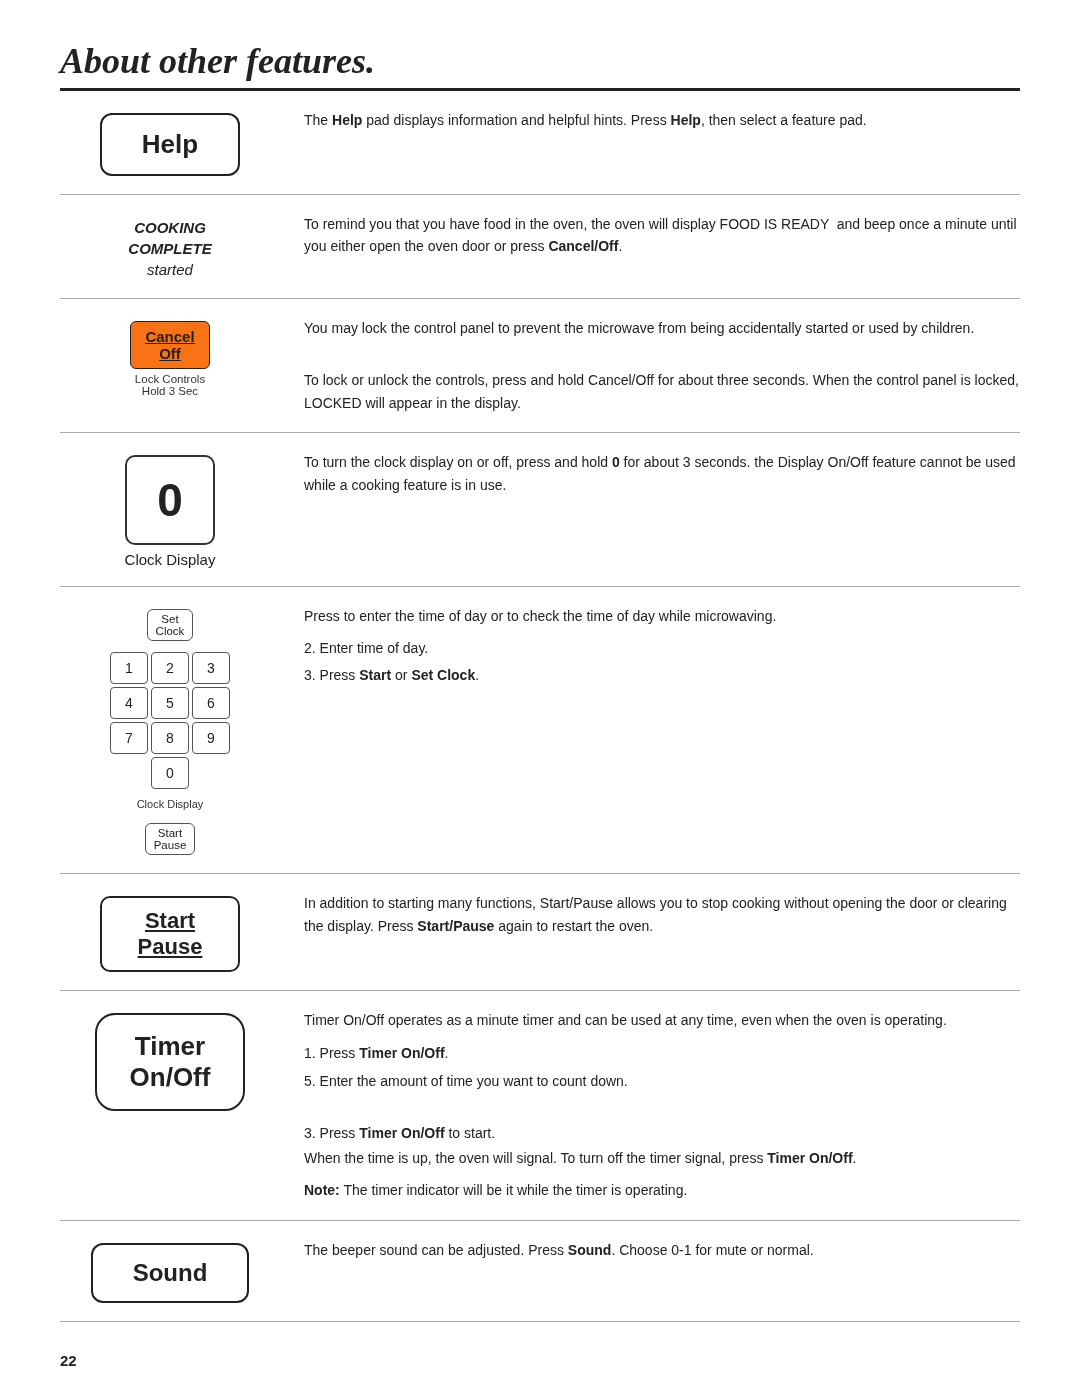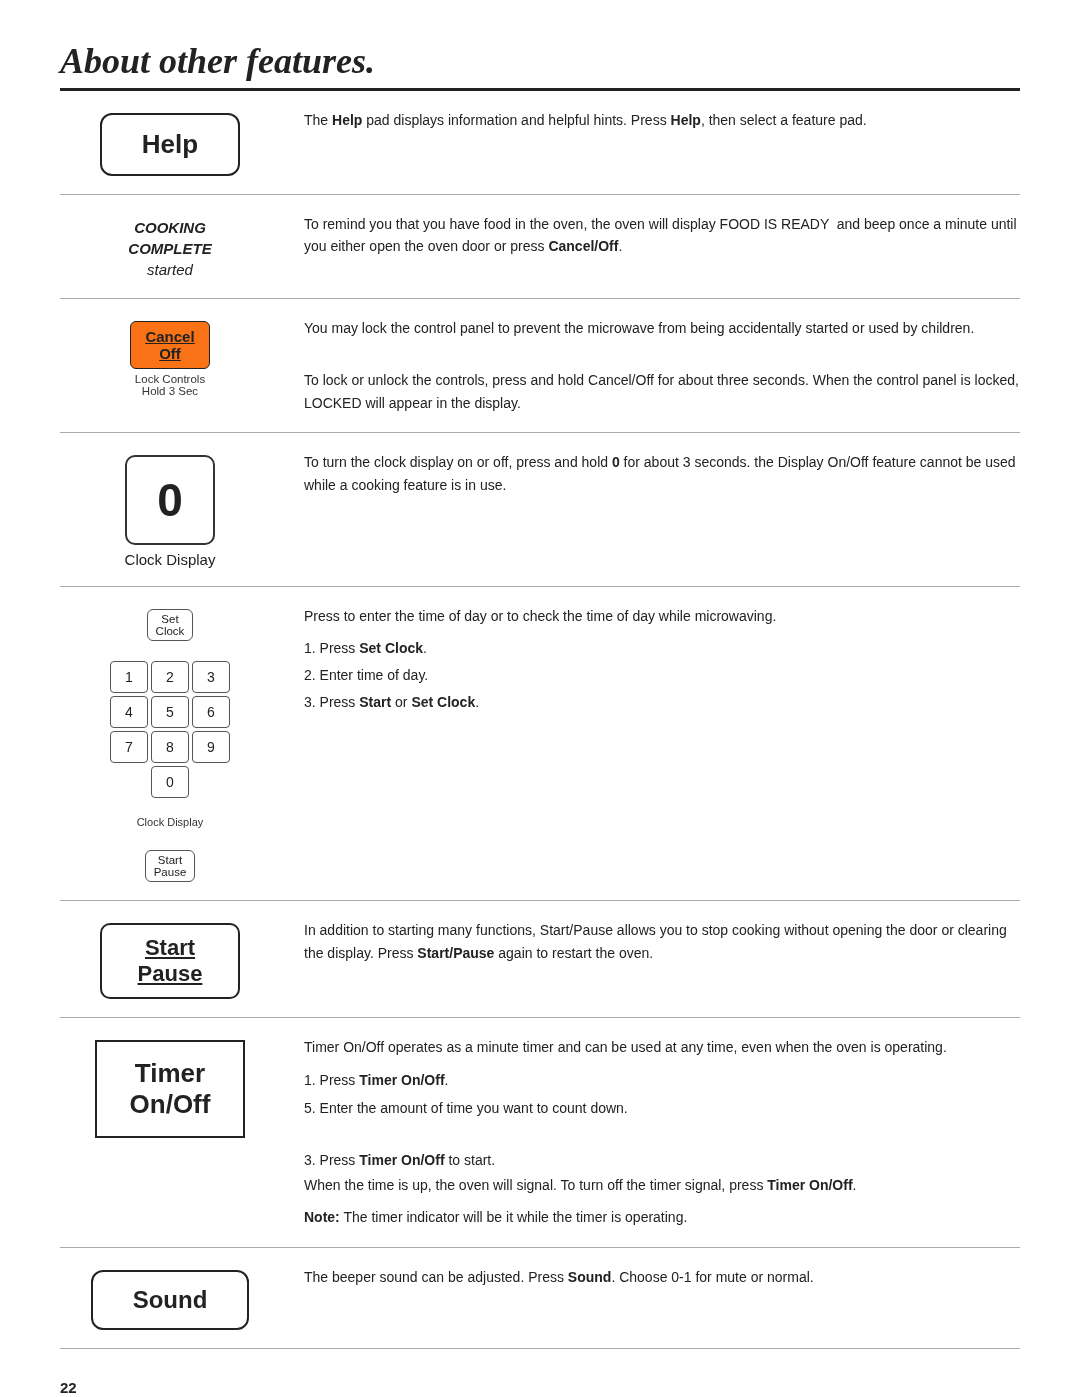--- a/index.html
+++ b/index.html
@@ -113,21 +113,21 @@
     }
     .clock-display-text {
       font-size: 15px;
       text-align: center;
     }
     
     .clock-keypad-wrap {
       display: flex;
       flex-direction: column;
       align-items: center;
-      gap: 14px;
+      gap: 5px;
     }
     .set-clock-btn {
       border: 1.5px solid #555;
       border-radius: 6px;
       padding: 3px 8px;
       font-size: 11.5px;
       background: #fff;
       text-align: center;
     }
     .keypad {
@@ -173,21 +173,21 @@
       font-size: 22px;
       font-weight: bold;
       background: #fff;
       text-align: center;
       min-width: 140px;
       text-decoration: underline;
     }
     
     .btn-timer {
       border: 2.5px solid #222;
-      border-radius: 0;
+      border-radius: 20px;
       padding: 16px 28px;
       font-size: 26px;
       font-weight: bold;
       background: #fff;
       text-align: center;
       min-width: 150px;
     }
     
     .btn-sound {
       border: 2.5px solid #222;
@@ -305,21 +305,20 @@
           <div class="key">0</div>
         </div>
       </div>
       <div class="keypad-label">Clock Display</div>
       <div style="margin-top:8px;" class="start-pause-btn-small">Start<br>Pause</div>
     </div>
   </div>
   <div class="section-right">
     <div class="desc-text">Press to enter the time of day or to check the time of day while microwaving.</div>
     <div class="steps">
-      <div>1. Press <b>Set Clock</b>.</div>
       <div>2. Enter time of day.</div>
       <div>3. Press <b>Start</b> or <b>Set Clock</b>.</div>
     </div>
   </div>
 </div>
 
 <div class="section">
   <div class="section-left">
     <div class="btn-start-pause">
       <span>Start</span><br>

